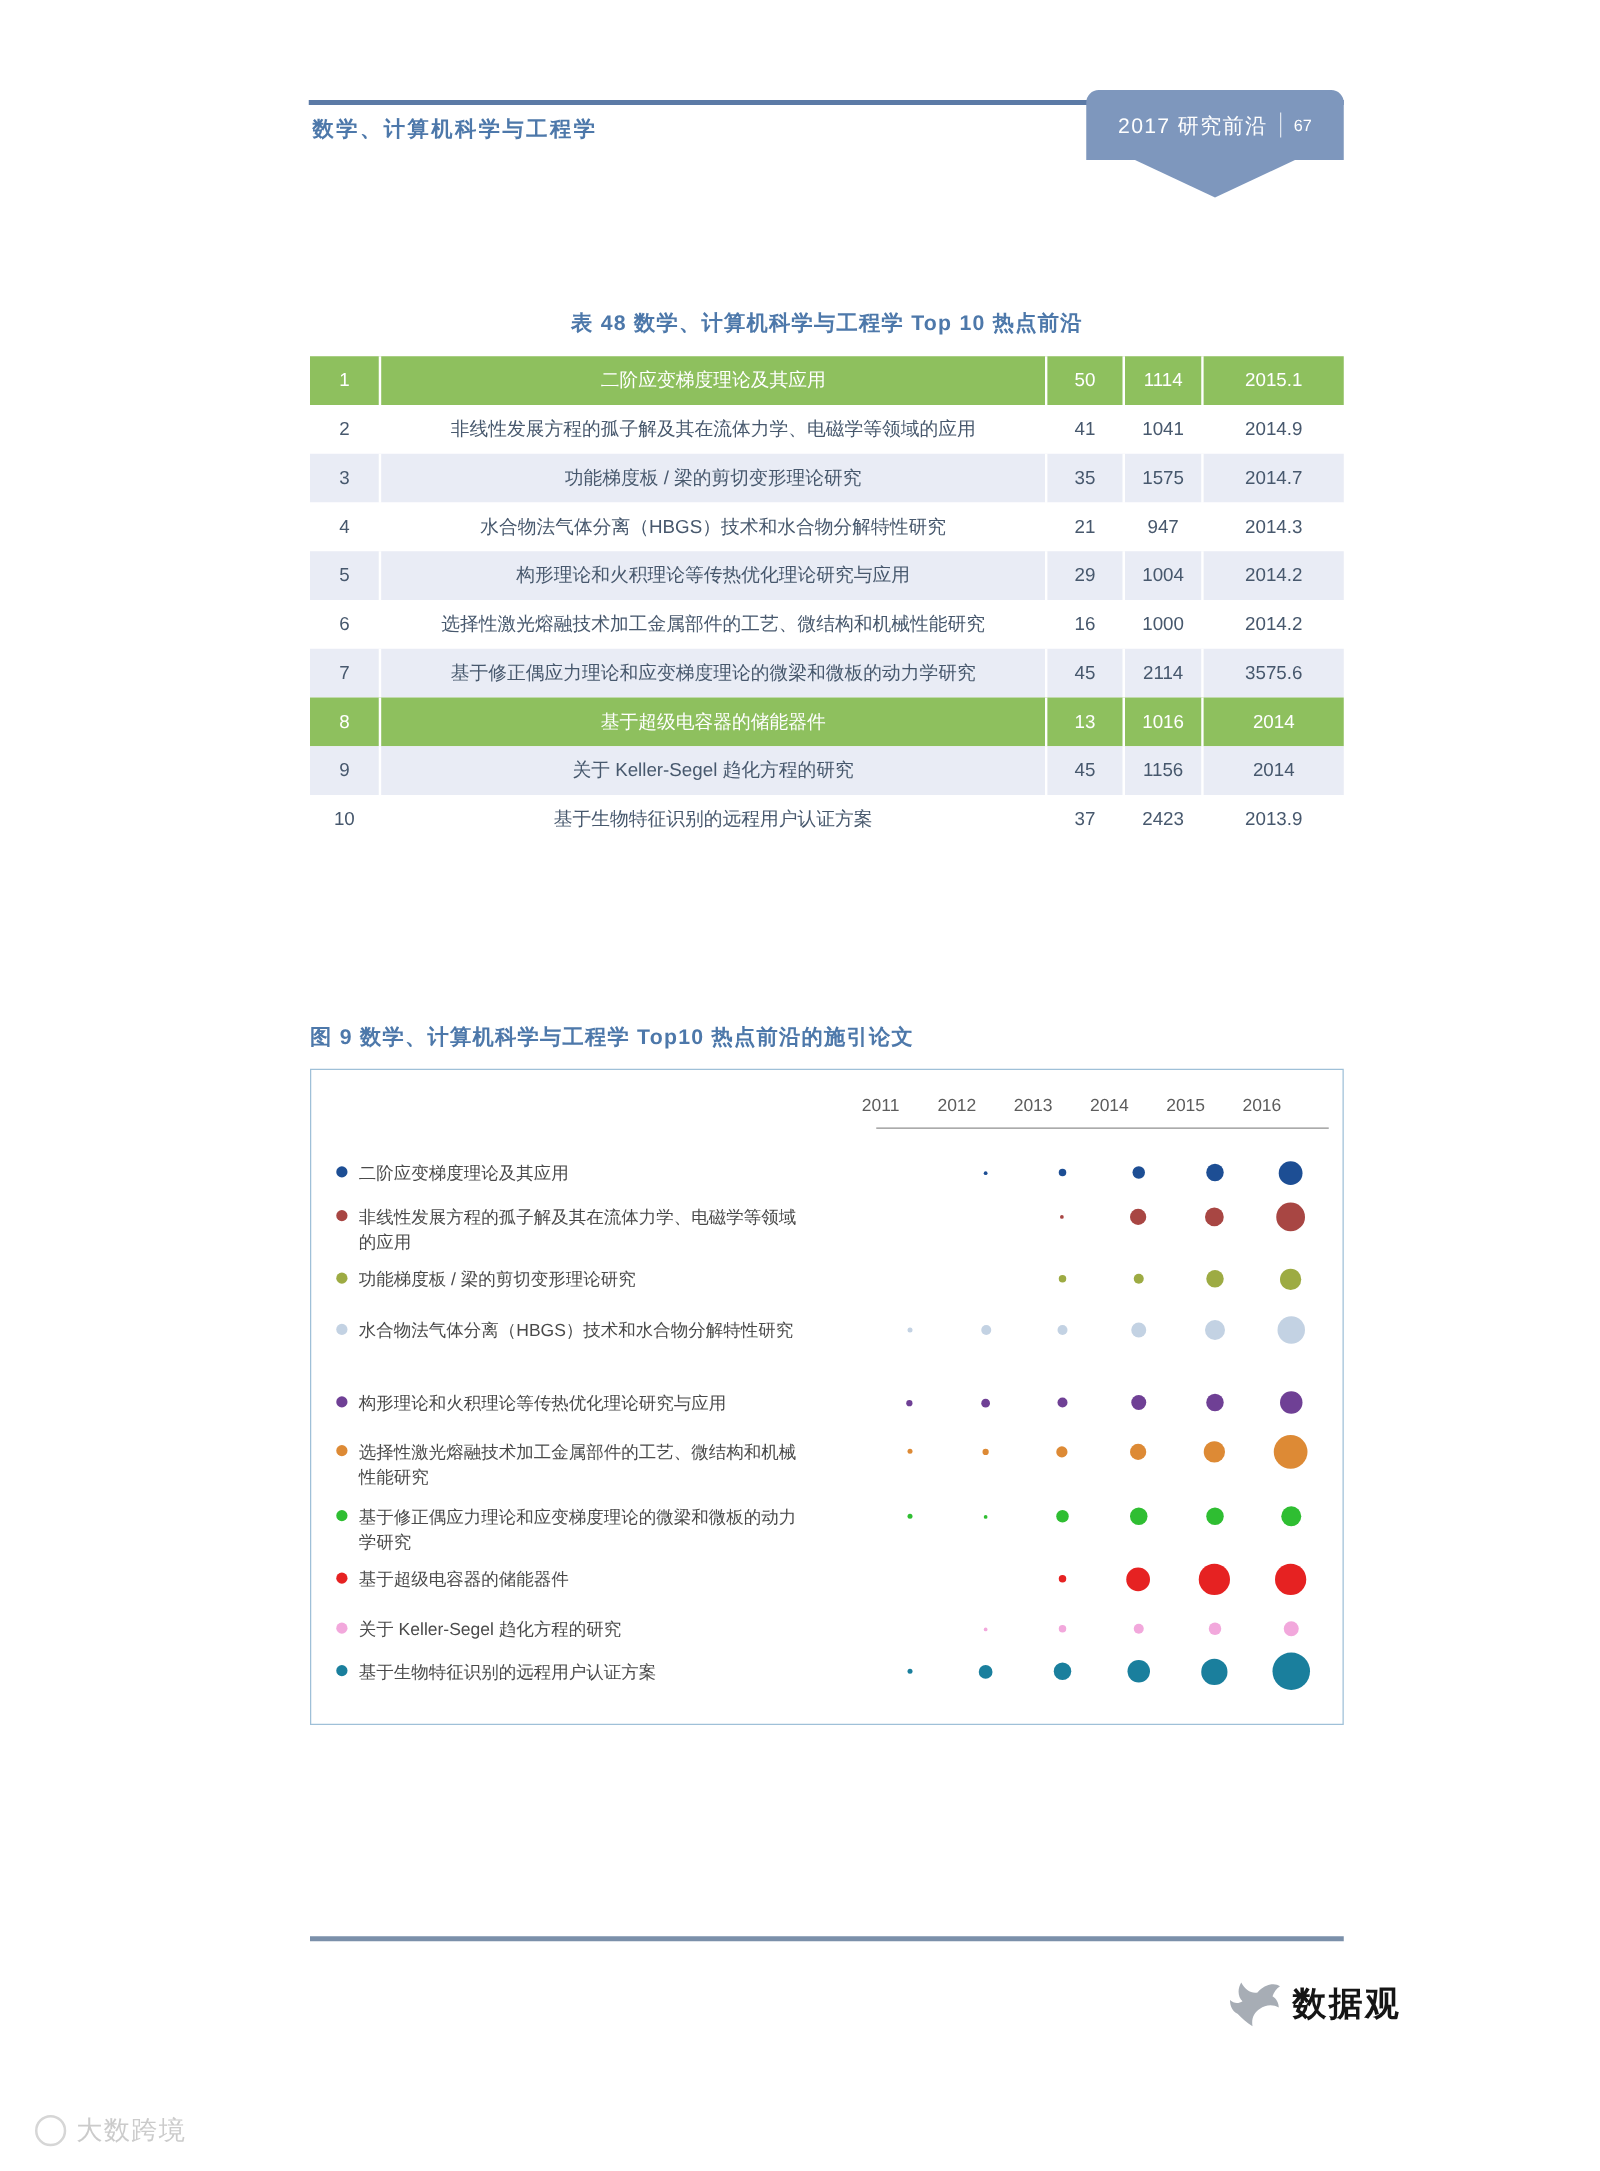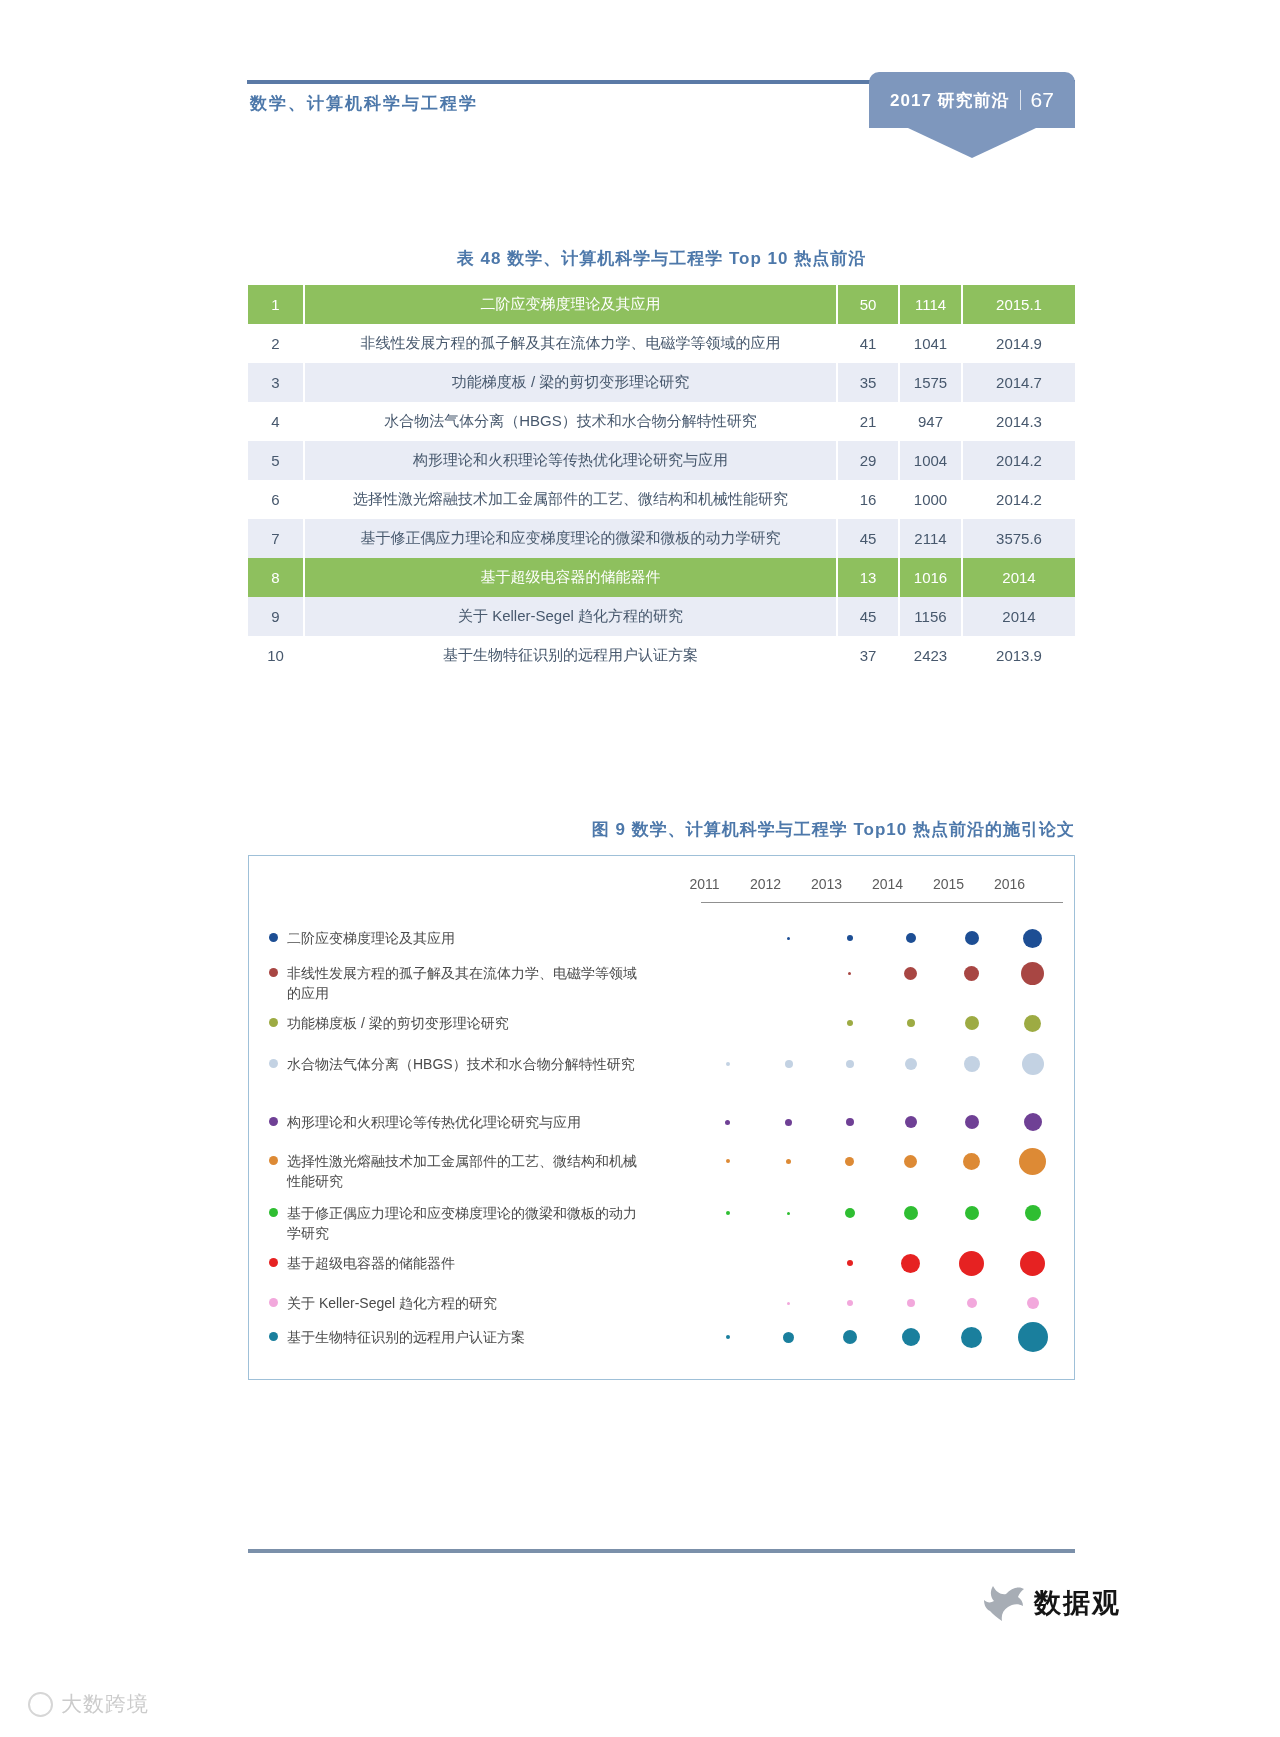--- a/index.html
+++ b/index.html
@@ -3,40 +3,40 @@
 <meta charset="utf-8">
 <style>
   *{margin:0;padding:0;box-sizing:border-box}
   body{background:#fff;font-family:"Liberation Sans","DejaVu Sans",sans-serif}
   .page{position:relative;width:1280px;height:1737px;background:#fff;overflow:hidden}
 
   
   .header-rule{position:absolute;left:247px;top:80px;width:828px;height:4px;background:#5b7aa6}
   .section-title{position:absolute;left:250px;top:92px;font-size:17px;font-weight:bold;color:#4d78aa;letter-spacing:2px}
   .header-tab{position:absolute;left:869px;top:72px;width:206px;height:56px;background:#7e97bd;border-radius:10px 10px 0 0;display:flex;align-items:center;justify-content:center;gap:10px;color:#fff}
-  .tab-title{font-size:17px;font-weight:bold;letter-spacing:1px}
+  .tab-title{font-size:17px;font-weight:normal;letter-spacing:1px}
   .tab-divider{width:1px;height:20px;background:rgba(255,255,255,.75)}
-  .tab-page{font-size:21px}
+  .tab-page{font-size:13px}
   .tab-point{position:absolute;top:56px;left:50%;margin-left:-64px;width:0;height:0;border-left:64px solid transparent;border-right:64px solid transparent;border-top:30px solid #7e97bd}
 
   
   .table-title{position:absolute;left:248px;top:247px;width:827px;text-align:center;font-size:17px;font-weight:bold;color:#4d78aa;letter-spacing:1px}
   .data-table{position:absolute;left:248px;top:285px;width:827px}
   .t-head{display:flex}
   .t-head .cell{background:#54719b;color:#fff;height:59px;display:flex;align-items:center;justify-content:center;text-align:center;white-space:pre-line;font-size:15px;font-weight:bold;line-height:1.3;border-right:2px solid #fff}
   .trow{display:flex;height:39px}
   .trow .cell{display:flex;align-items:center;justify-content:center;font-size:15px;color:#47586d;border-right:2px solid #fff;text-align:center}
   .t-head .cell.c4,.trow .cell.c4{border-right:none}
   .trow.lavender .cell{background:#e9ecf5}
   .trow.white .cell{background:#fff}
   .trow.green .cell{background:#8ec05e;color:#fff}
   .c0{width:57px}.c1{width:533px}.c2{width:62px}.c3{width:63px}.c4{width:112px}
 
   
-  .figure-title{position:absolute;left:248px;top:818px;width:827px;text-align:right;font-size:17px;font-weight:bold;color:#4d78aa;letter-spacing:1px}
+  .figure-title{position:absolute;left:248px;top:818px;width:827px;text-align:left;font-size:17px;font-weight:bold;color:#4d78aa;letter-spacing:1px}
   .figure-box{position:absolute;left:248px;top:855px;width:827px;height:525px;border:1px solid #9fc0d8;background:#fff}
   .years-row{position:absolute;left:425px;top:20px;display:flex}
   .year-cell{width:61px;text-align:center;font-size:14px;color:#5c5c5c}
   .years-rule{position:absolute;left:452px;top:46px;width:362px;height:1px;background:#909090}
   .chart-rows{position:absolute;left:0;top:72px;width:100%}
   .chart-row{display:flex;align-items:flex-start}
   .legend{display:flex;align-items:flex-start;width:448px;padding-left:20px;flex-shrink:0}
   .legend-dot{width:9px;height:9px;border-radius:50%;margin:5px 9px 0 0;flex-shrink:0}
   .legend-label{font-size:14px;line-height:20px;color:#4a4a4a;width:356px}
   .bubble-cell{width:61px;height:20px;display:flex;align-items:center;justify-content:center;flex-shrink:0}

